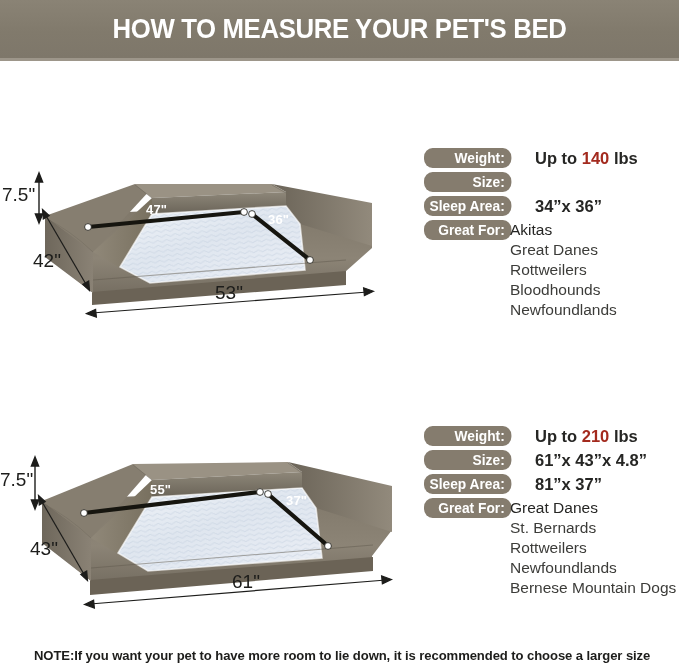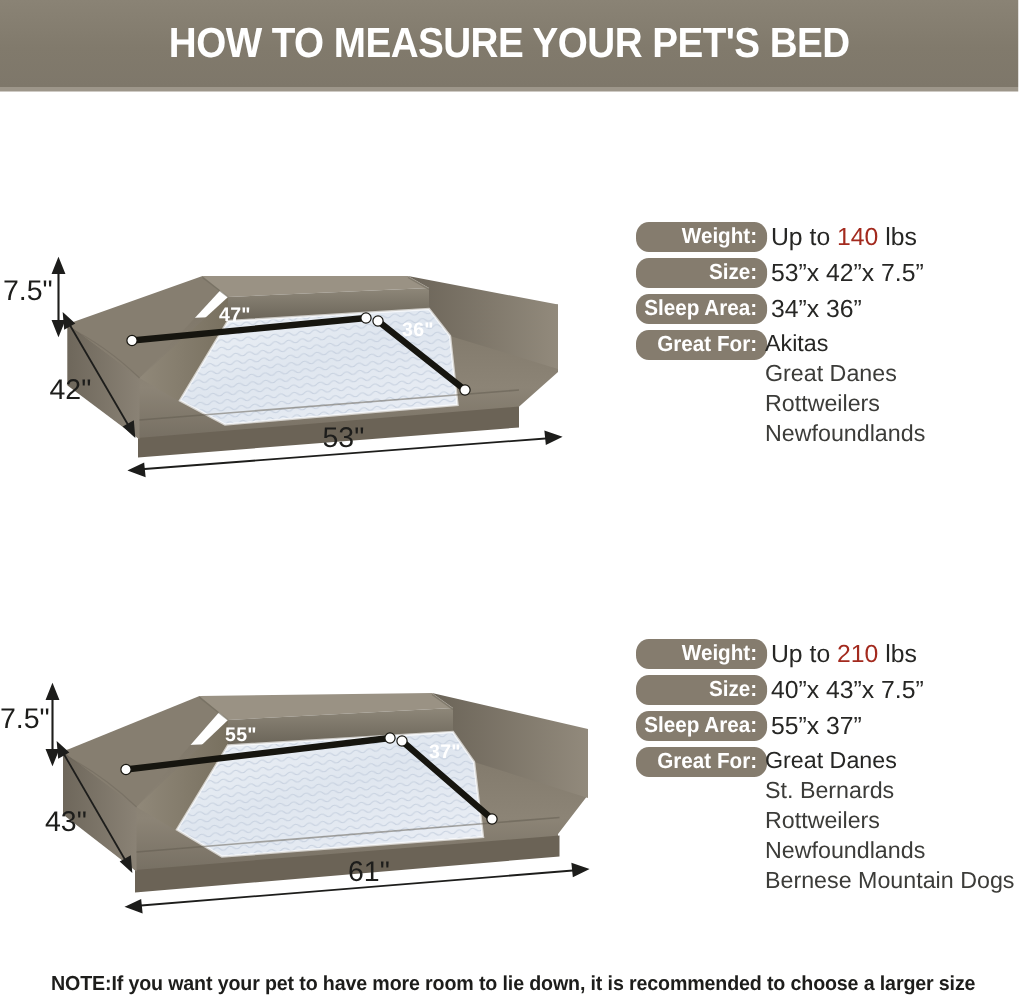--- a/index.html
+++ b/index.html
@@ -95,27 +95,28 @@
     line-height: 20px;
     padding-right: 7px;
     box-sizing: border-box;
     transform: scaleX(0.95);
     transform-origin: left center;
     white-space: nowrap;
     overflow: hidden;
   }
   .spec-value {
     position: absolute;
-    left: 90px;
+    left: 111px;
     top: 0;
     height: 20px;
     line-height: 20px;
     font-size: 16.5px;
     color: #262624;
     white-space: nowrap;
+    font-weight: bold;
   }
   .spec-value .hl { color: #a32a1e; }
 
   .breed-list {
     position: absolute;
     left: 86px;
     top: 0;
   }
   .breed-item {
     font-size: 15.5px;
@@ -248,32 +249,32 @@
   <div class="spec-row">
     <div class="pill">Weight:</div>
     <div class="spec-value">
       <span>Up to</span>
       <span class="hl">140</span>
       <span>lbs</span>
     </div>
   </div>
   <div class="spec-row">
     <div class="pill">Size:</div>
-    <div class="spec-value">53”x 42”x 7.5”</div>
   </div>
   <div class="spec-row">
     <div class="pill">Sleep Area:</div>
     <div class="spec-value">34”x 36”</div>
   </div>
   <div class="spec-row" style="height:100px;">
     <div class="pill">Great For:</div>
     <div class="breed-list">
       <div class="breed-item">Akitas</div>
       <div class="breed-item">Great Danes</div>
       <div class="breed-item">Rottweilers</div>
+      <div class="breed-item">Bloodhounds</div>
       <div class="breed-item">Newfoundlands</div>
     </div>
   </div>
 </div>
 
 <div class="bed-figure" style="left:0px; top:418px; width:400px; height:196px;">
   <svg class="bed-svg" width="400" height="196" viewBox="0 0 400 196">
     <defs>
       <linearGradient id="b2-front" x1="0" y1="0" x2="0" y2="1">
         <stop offset="0%" stop-color="#7e7668"></stop>
@@ -362,25 +363,25 @@
   <div class="spec-row">
     <div class="pill">Weight:</div>
     <div class="spec-value">
       <span>Up to</span>
       <span class="hl">210</span>
       <span>lbs</span>
     </div>
   </div>
   <div class="spec-row">
     <div class="pill">Size:</div>
-    <div class="spec-value">40”x 43”x 7.5”</div>
+    <div class="spec-value">61”x 43”x 4.8”</div>
   </div>
   <div class="spec-row">
     <div class="pill">Sleep Area:</div>
-    <div class="spec-value">55”x 37”</div>
+    <div class="spec-value">81”x 37”</div>
   </div>
   <div class="spec-row" style="height:100px;">
     <div class="pill">Great For:</div>
     <div class="breed-list">
       <div class="breed-item">Great Danes</div>
       <div class="breed-item">St. Bernards</div>
       <div class="breed-item">Rottweilers</div>
       <div class="breed-item">Newfoundlands</div>
       <div class="breed-item">Bernese Mountain Dogs</div>
     </div>

